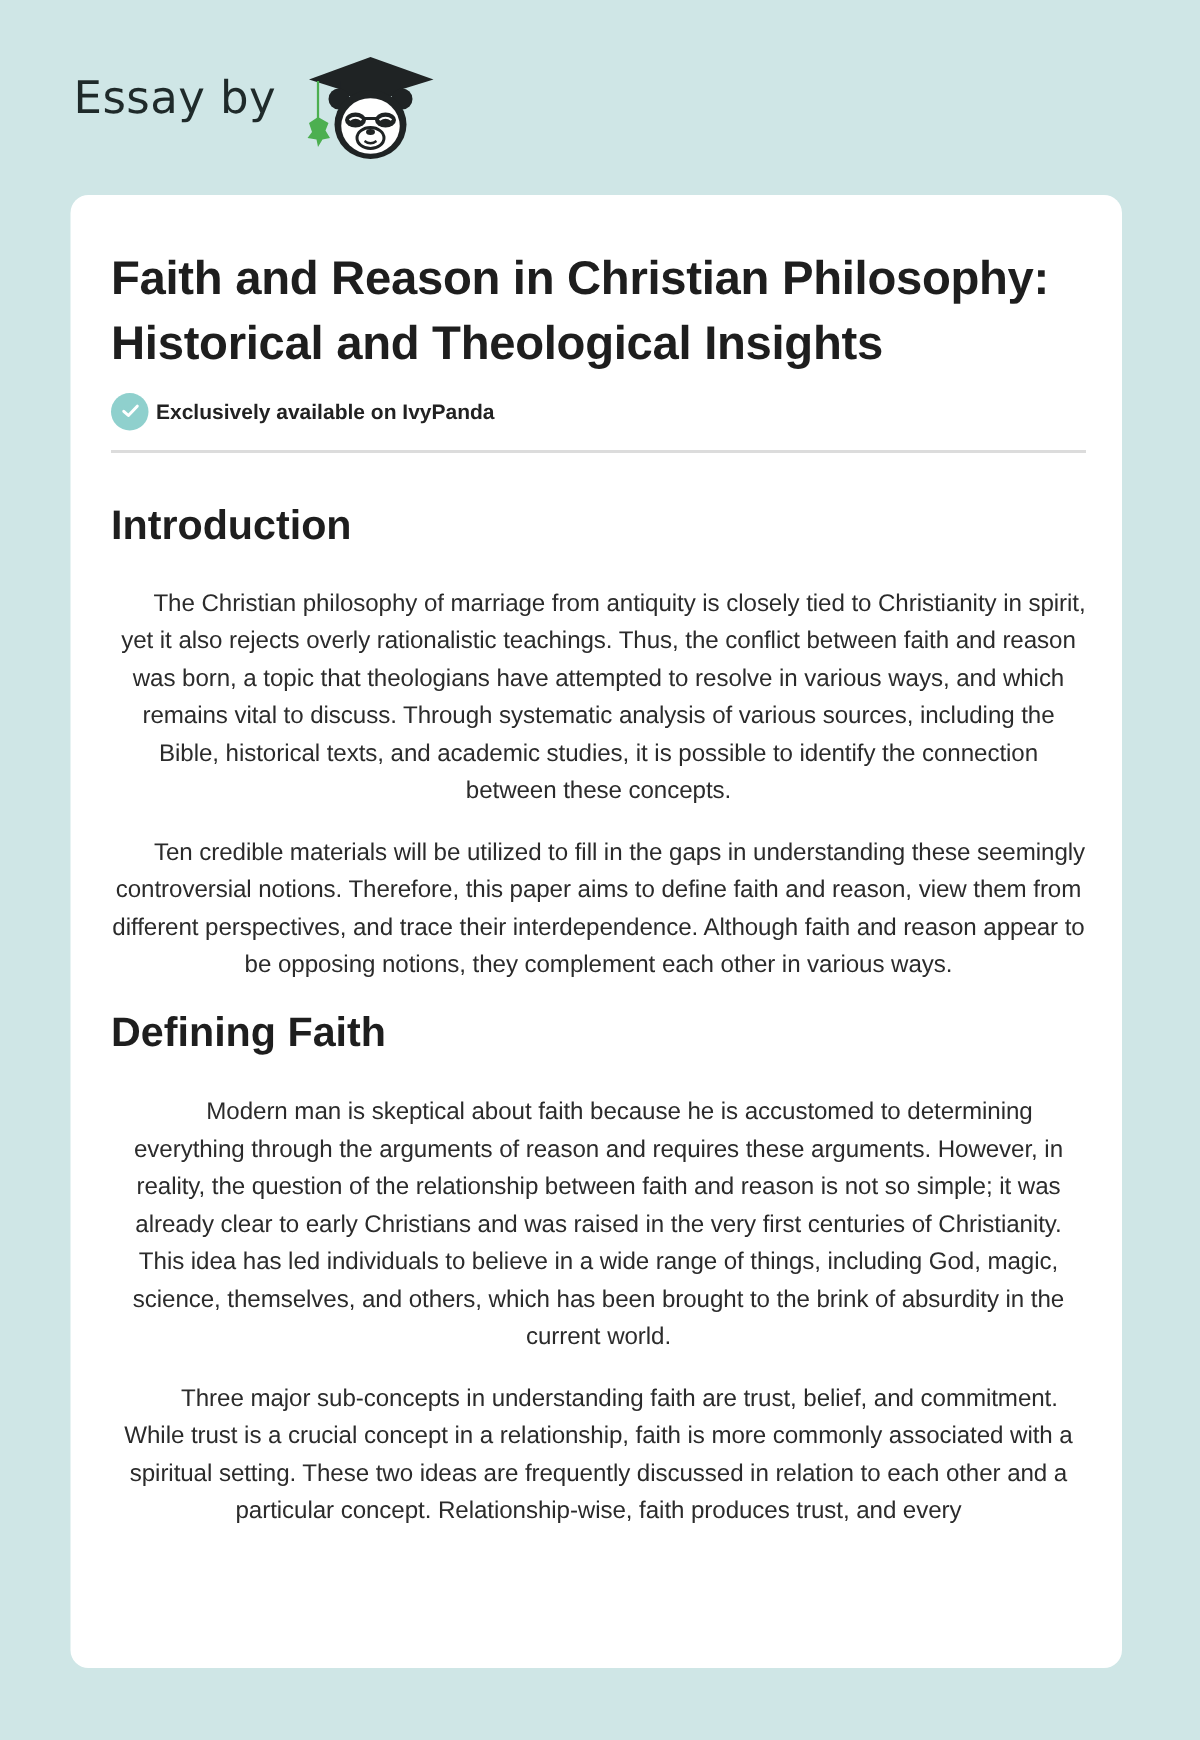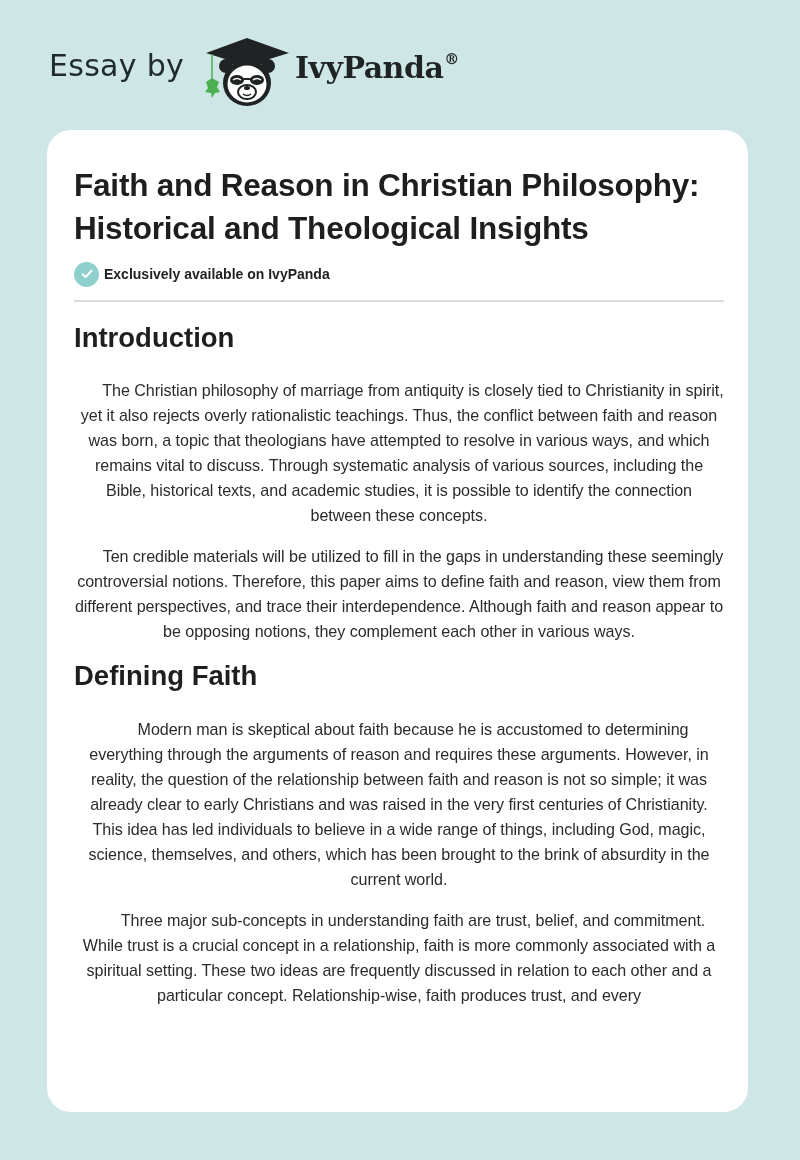--- a/index.html
+++ b/index.html
@@ -24,38 +24,38 @@
     .brand {
       position: absolute; left: 295px; top: 50px;
       font-family: "DejaVu Serif", serif;
       font-weight: bold; font-size: 30px; color: #1f2324;
       letter-spacing: -0.5px;
     }
     .brand sup { font-size: 15px; vertical-align: 14px; font-weight: bold; margin-left: 1px; }
 
     .card {
       position: absolute; left: 47px; top: 130px; width: 701px; height: 982px;
-      background: #fff; border-radius: 24px; overflow: hidden;
+      background: #fff; border-radius: 12px; overflow: hidden;
     }
     .card-inner { position: absolute; left: 27px; top: 34px; width: 650px; }
     .title {
       font-weight: bold; font-size: 31.5px; line-height: 42.5px; color: #1e1e1e;
       letter-spacing: -0.2px;
     }
     .badge { display: flex; align-items: center; margin-top: 12px; height: 26px; text-align: right; }
     .badge-icon {
       width: 25px; height: 25px; border-radius: 50%; background: #8fd0cd;
       display: flex; align-items: center; justify-content: center; margin-right: 5px;
     }
     .badge-text { font-weight: bold; font-size: 14px; color: #222; }
     .divider { height: 2px; background: #dcdcdc; margin-top: 13px; width: 650px; }
 
     h2.section {
       font-weight: bold; font-size: 27.5px; color: #1e1e1e; line-height: 32px;
-      margin-top: 20px; margin-bottom: 24px;
+      margin-top: 32px; margin-bottom: 24px;
     }
     h2.section.second { margin-top: 8px; margin-bottom: 25px; }
     p.para {
       font-size: 16.1px; line-height: 25px; color: #2b2b2b;
       text-indent: 28px; margin-bottom: 16px; letter-spacing: -0.05px; text-align: center;
     }
   </style>
 </head>
 <body>
 
@@ -81,21 +81,20 @@
       <ellipse cx="54" cy="44" rx="7" ry="5" fill="#1f2324"></ellipse>
       <rect x="40" y="42" width="8" height="2" fill="#1f2324"></rect>
       <path d="M30 44 Q34 41 38 44" stroke="#fff" stroke-width="1.4" fill="none"></path>
       <path d="M50 44 Q54 41 58 44" stroke="#fff" stroke-width="1.4" fill="none"></path>
 
       <ellipse cx="44" cy="56" rx="9" ry="7" fill="none" stroke="#1f2324" stroke-width="2"></ellipse>
       <ellipse cx="44" cy="52" rx="3" ry="2" fill="#1f2324"></ellipse>
       <path d="M40 58 Q44 61 48 58" stroke="#1f2324" stroke-width="1.5" fill="none"></path>
     </svg>
   </div>
-  <span class="brand"><span>IvyPanda</span><sup>®</sup></span>
 </div>
 
 <main class="card">
   <div class="card-inner">
     <h1 class="title">Faith and Reason in Christian Philosophy: Historical and Theological Insights</h1>
 
     <div class="badge">
       <span class="badge-icon">
         <svg width="12" height="10" viewBox="0 0 12 10">
             <path d="M1.5 5.2 L4.6 8 L10.5 1.8" stroke="#fff" stroke-width="2" fill="none" stroke-linecap="round" stroke-linejoin="round"></path>

